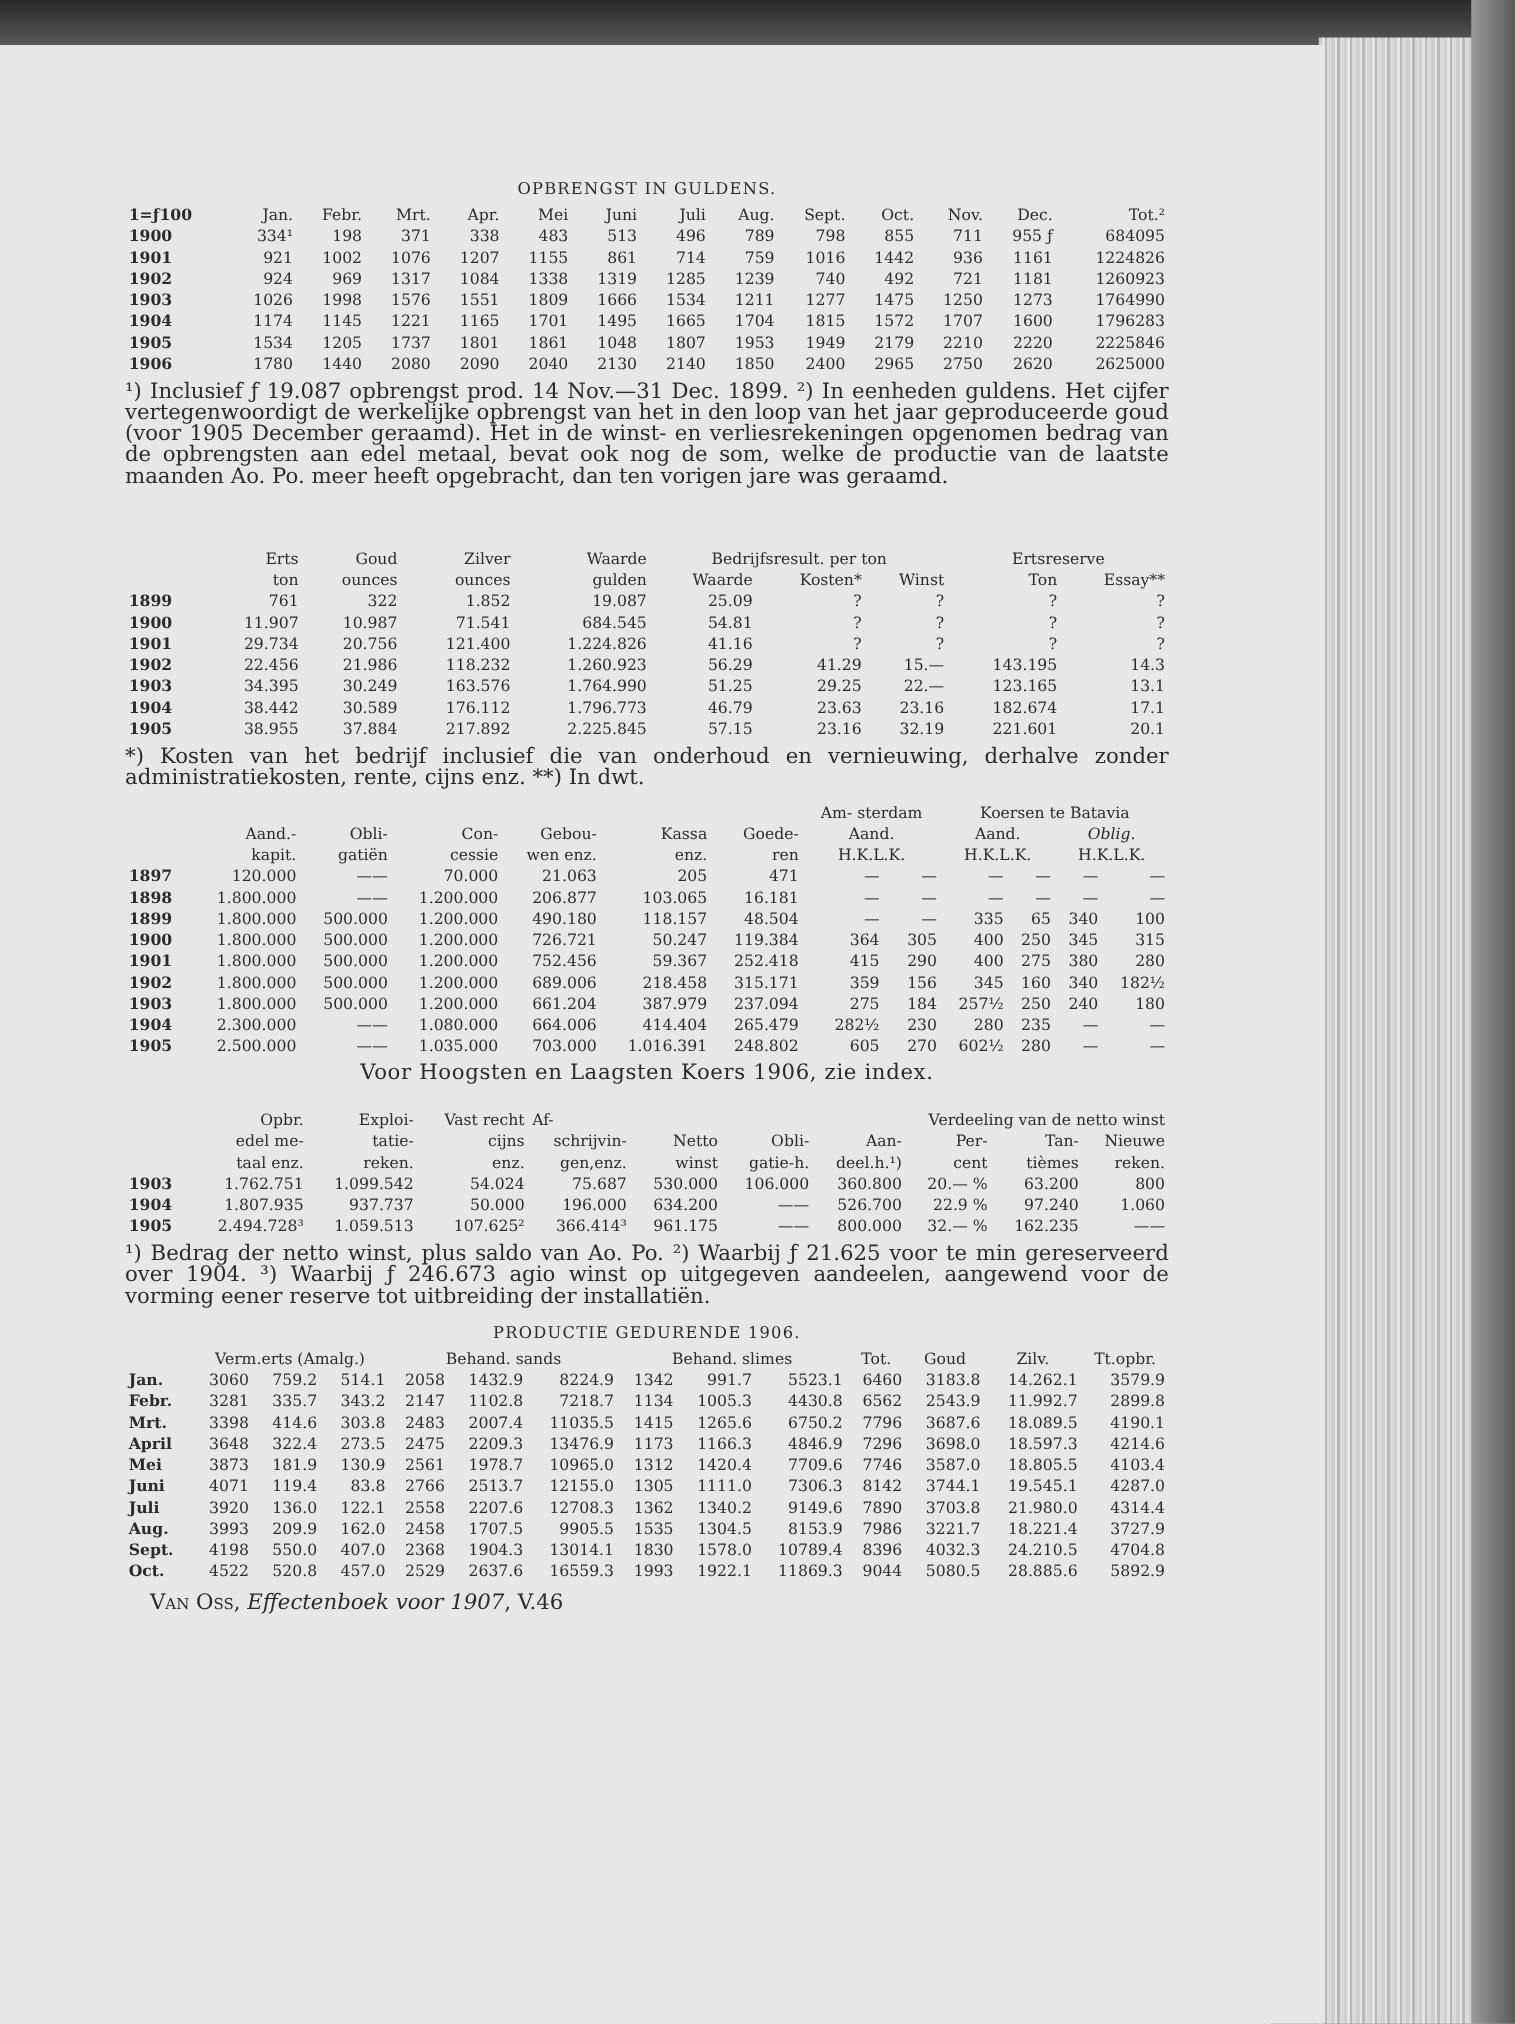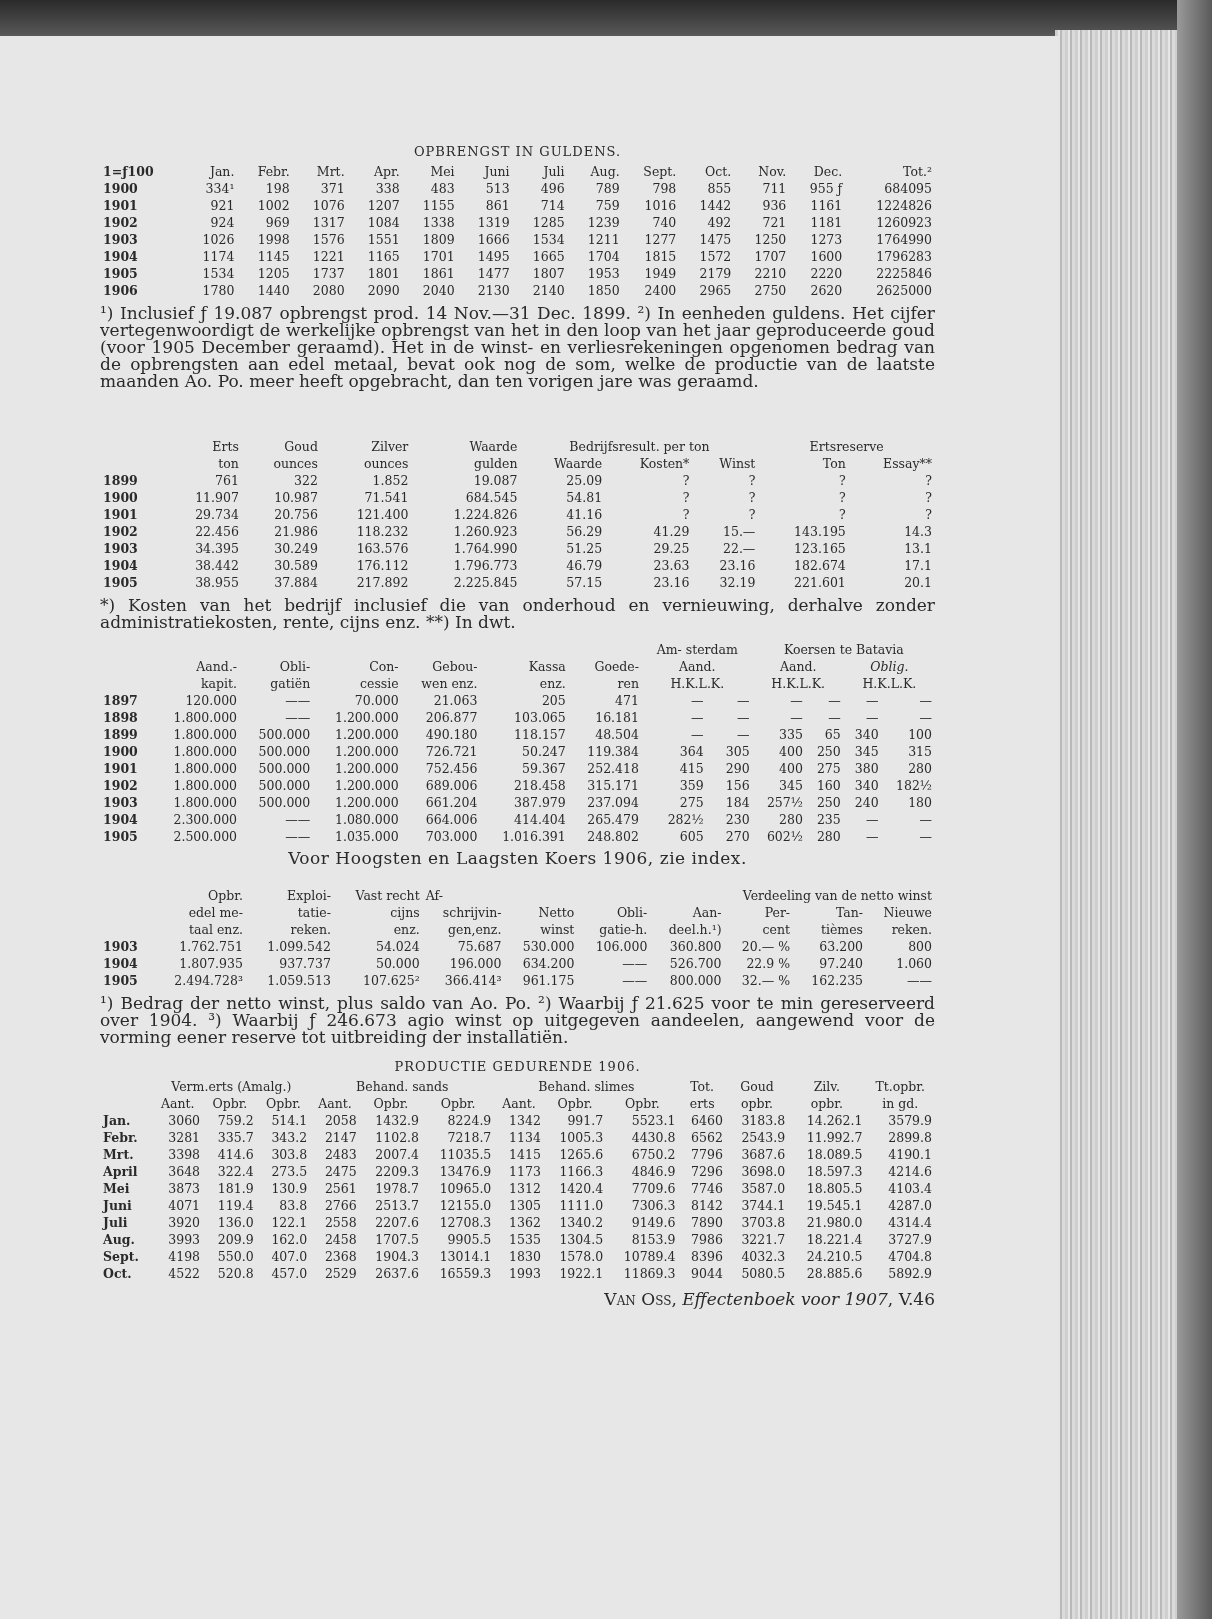--- a/index.html
+++ b/index.html
@@ -34,21 +34,21 @@
     font-style:italic; font-size:19px; letter-spacing:1px; padding-left:72px; margin-bottom:36px;
   }
   .running-head .pno { font-style:normal; font-size:17px; }
   .section-title { text-align:center; font-size:13px; letter-spacing:1px; margin:12px 0 2px; }
   table.tbl { border-collapse:collapse; width:100%; font-size:12.5px; }
   table.tbl td, table.tbl th { padding:0 3px; text-align:right; font-weight:normal; white-space:nowrap; line-height:17px; }
   table.tbl td:first-child, table.tbl th:first-child { text-align:left;font-weight:bold; }
   table.tbl thead th { vertical-align:bottom; }
   .note { text-align:justify; font-size:17px; line-height:17px; margin:6px 0 10px; }
   .center-line { text-align:center; font-size:17px; margin:4px 0 20px; letter-spacing:0.5px; }
-  .footer { display:flex; justify-content:flex-end; font-size:17px; margin-top:8px; padding-left:20px; }
+  .footer { display:flex; justify-content:flex-start; font-size:17px; margin-top:8px; padding-left:20px; }
   .footer .title-it { font-style:italic; }
   .sc { font-variant:small-caps; }
   .gap1 { height:38px; }
   .hdr-multi th { line-height:16px; }
 </style>
 </head>
 <body>
 
 <div class="scan-top"></div>
 <div class="page-edge"></div>
@@ -159,21 +159,21 @@
             <td>1600</td>
             <td>1796283</td>
           </tr>
           <tr>
             <td>1905</td>
             <td>1534</td>
             <td>1205</td>
             <td>1737</td>
             <td>1801</td>
             <td>1861</td>
-            <td>1477</td>
+            <td>1048</td>
             <td>1807</td>
             <td>1953</td>
             <td>1949</td>
             <td>2179</td>
             <td>2210</td>
             <td>2220</td>
             <td>2225846</td>
           </tr>
           <tr>
             <td>1906</td>
@@ -570,36 +570,20 @@
         <tr>
           <th></th>
           <th colspan="3" style="text-align:center">Verm.erts (Amalg.)</th>
           <th colspan="3" style="text-align:center">Behand. sands</th>
           <th colspan="3" style="text-align:center">Behand. slimes</th>
           <th style="text-align:center">Tot.</th>
           <th style="text-align:center">Goud</th>
           <th style="text-align:center">Zilv.</th>
           <th style="text-align:center">Tt.opbr.</th>
         </tr>
-        <tr id="p6-head2">
-            <th></th>
-            <th style="text-align: center;">Aant.</th>
-            <th style="text-align: center;">Opbr.</th>
-            <th style="text-align: center;">Opbr.</th>
-            <th style="text-align: center;">Aant.</th>
-            <th style="text-align: center;">Opbr.</th>
-            <th style="text-align: center;">Opbr.</th>
-            <th style="text-align: center;">Aant.</th>
-            <th style="text-align: center;">Opbr.</th>
-            <th style="text-align: center;">Opbr.</th>
-            <th style="text-align: center;">erts</th>
-            <th style="text-align: center;">opbr.</th>
-            <th style="text-align: center;">opbr.</th>
-            <th style="text-align: center;">in gd.</th>
-          </tr>
       </thead>
       <tbody id="p6-body">
           <tr>
             <td>Jan.</td>
             <td>3060</td>
             <td>759.2</td>
             <td>514.1</td>
             <td>2058</td>
             <td>1432.9</td>
             <td>8224.9</td>

